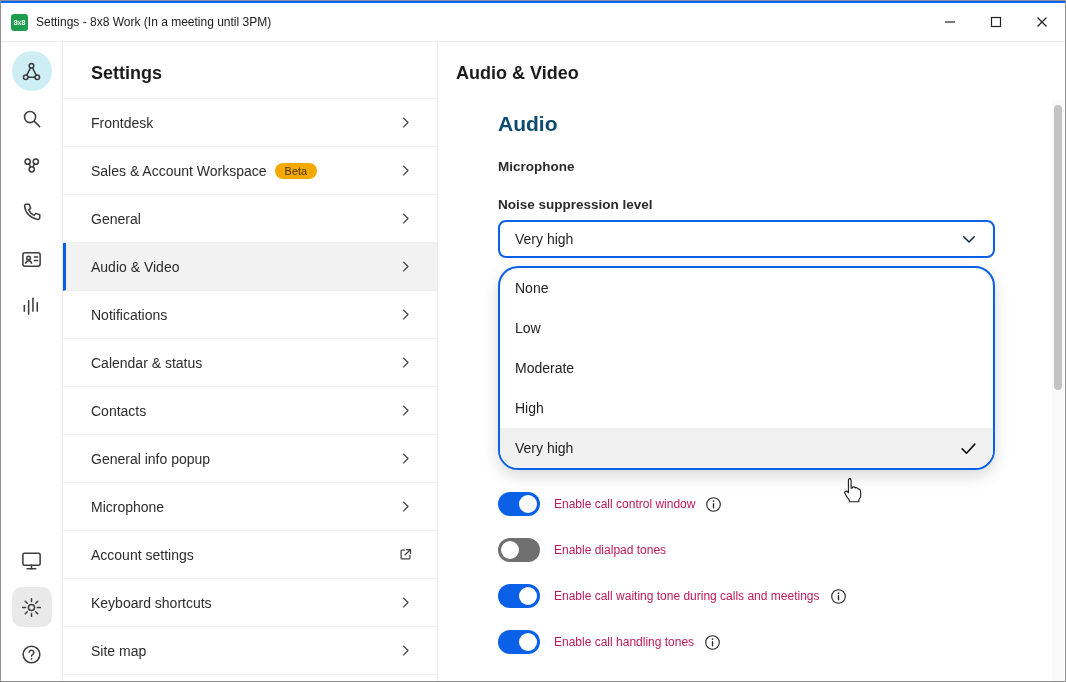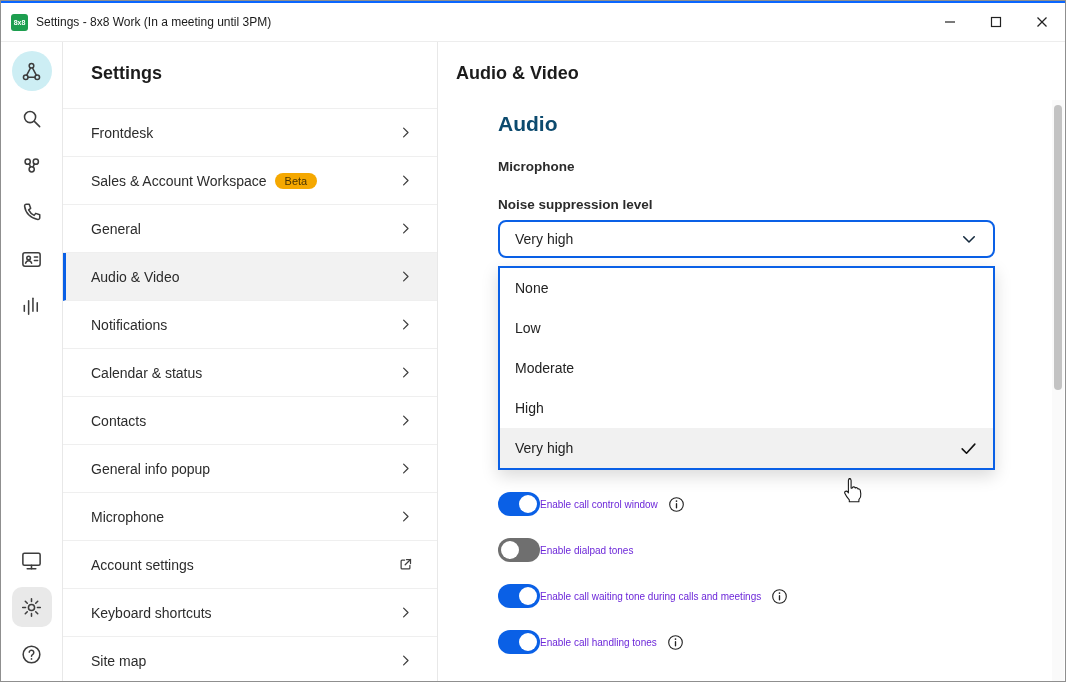--- a/index.html
+++ b/index.html
@@ -25,47 +25,47 @@
   .app-body{display:flex;height:649px;}
   
   .rail{width:62px;border-right:1px solid var(--divider);display:flex;flex-direction:column;align-items:center;padding:9px 0 10px;}
   .rail-icon{width:40px;height:40px;display:flex;align-items:center;justify-content:center;margin-bottom:7px;border-radius:10px;}
   .rail-icon svg{stroke:#3d3d3d;stroke-width:1.6;fill:none;stroke-linecap:round;stroke-linejoin:round;width:23px;height:23px;}
   .rail-icon.circle-active{background:#cdeef4;border-radius:50%;}
   .rail-icon.square-active{background:#e9e9e9;}
   .rail-spacer{flex:1;}
   
   .nav{width:375px;border-right:1px solid var(--divider);background:#fff;}
-  .nav-title{font-size:18px;font-weight:700;color:#1c1c1c;padding:21px 28px 24px;border-bottom:1px solid #efefef;}
+  .nav-title{font-size:18px;font-weight:700;color:#1c1c1c;padding:21px 28px 14px;border-bottom:1px solid #efefef;}
   .nav-item{height:48px;display:flex;align-items:center;padding:0 24px 0 28px;border-bottom:1px solid #efefef;font-size:14px;color:#2c2c2c;cursor:pointer;}
   .nav-item.selected{background:#f2f2f2;border-left:3px solid var(--accent);padding-left:25px;}
   .nav-item .chev{margin-left:auto;width:15px;height:15px;stroke:#3f3f3f;stroke-width:2;fill:none;stroke-linecap:round;stroke-linejoin:round;}
   .badge{background:var(--badge);color:#4a3400;font-size:11px;padding:2px 10px;border-radius:10px;margin-left:8px;}
   
   .content{flex:1;position:relative;background:#fff;}
   .content-title{font-size:18px;font-weight:700;color:#1c1c1c;padding:21px 0 12px 18px;}
   .content-inner{padding-left:60px;width:557px;}
   .section-h{font-size:21px;font-weight:700;color:#0c4a6e;margin-top:16px;}
   .field-label{font-size:13.5px;color:#2b2b2b;margin:23px 0 8px;font-weight:bold;}
   .select{height:38px;background:#f3f3f3;border-radius:8px;display:flex;align-items:center;justify-content:space-between;padding:0 15px;font-size:14px;color:#1f1f1f;cursor:pointer;}
   .select.focused{background:#fff;border:2px solid var(--accent);}
   .select .sel-chev{width:18px;height:18px;stroke:#14293d;stroke-width:2.1;fill:none;stroke-linecap:round;stroke-linejoin:round;}
-  .menu{margin-top:8px;background:#fff;border:2px solid var(--accent);border-radius:0;box-shadow:0 6px 16px rgba(0,0,0,.15);overflow:hidden;}
+  .menu{margin-top:8px;background:#fff;border:2px solid var(--accent);border-radius:20px;box-shadow:0 6px 16px rgba(0,0,0,.15);overflow:hidden;}
   .menu-item{height:40px;display:flex;align-items:center;justify-content:space-between;padding:0 15px;font-size:14px;color:#222;cursor:pointer;}
   .menu-item.selected{background:#f1f1f1;}
   .menu-item .check{width:19px;height:19px;stroke:#111;stroke-width:2;fill:none;stroke-linecap:round;stroke-linejoin:round;}
   
   .toggle-row{display:flex;align-items:center;margin-top:22px;}
   .toggle{width:42px;height:24px;border-radius:12px;position:relative;cursor:pointer;flex:none;}
   .toggle .knob{width:18px;height:18px;border-radius:50%;background:#fff;position:absolute;top:3px;}
   .toggle.on{background:var(--accent);}
   .toggle.on .knob{right:3px;}
   .toggle.off{background:var(--toggle-off);}
   .toggle.off .knob{left:3px;}
-  .toggle-label{font-size:10px;color:#6d28d9;margin-left:0;}
+  .toggle-label{font-size:12px;color:#be185d;margin-left:14px;}
   .info{width:19px;height:19px;margin-left:9px;flex:none;cursor:pointer;}
   .info circle.o{stroke:#222;stroke-width:1.4;fill:none;}
   .info line{stroke:#222;stroke-width:1.7;stroke-linecap:round;}
   .info circle.d{fill:#222;}
   
   .scrollbar{position:absolute;top:58px;bottom:0;right:1px;width:12px;background:#fafafa;}
   .scroll-thumb{position:absolute;top:5px;left:2px;width:8px;height:285px;background:#c3c3c3;border-radius:4px;}
   
   .cursor{position:absolute;left:840px;top:476px;width:22px;height:26px;pointer-events:none;z-index:50;}
 </style>

